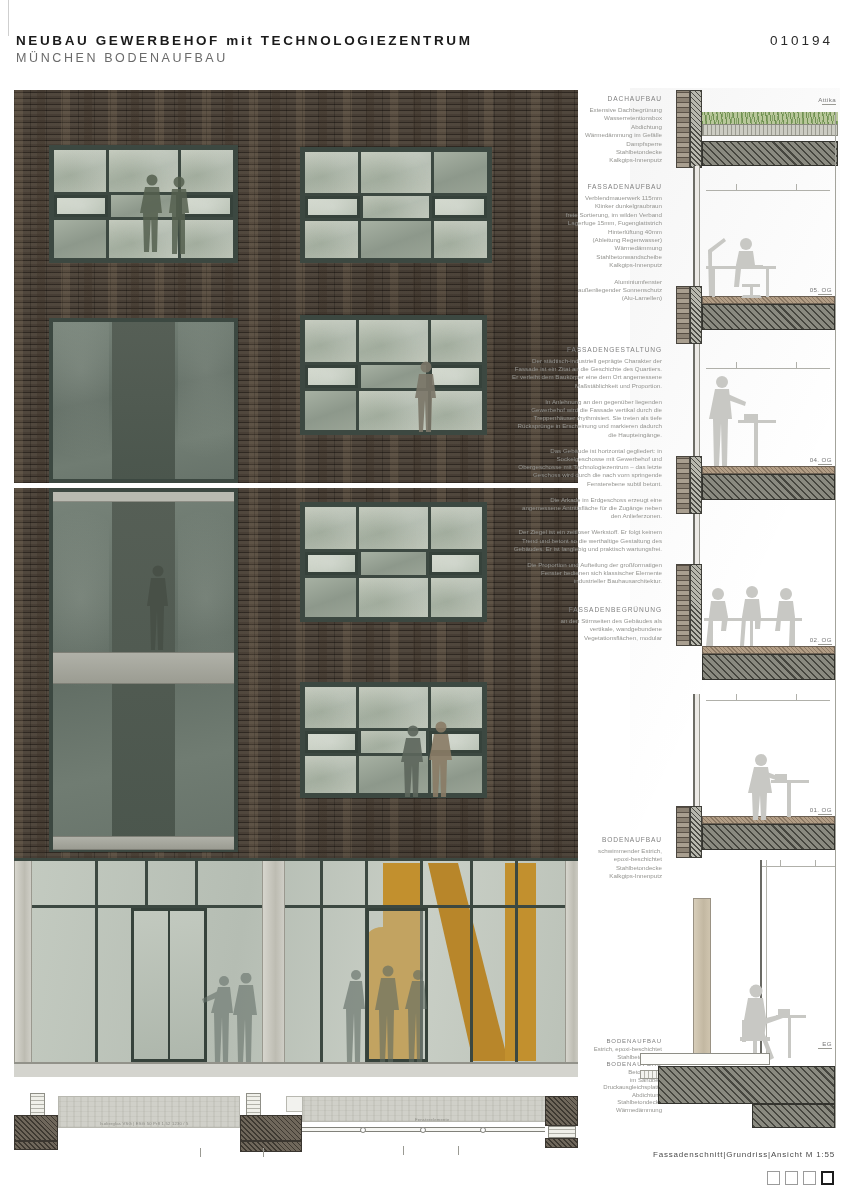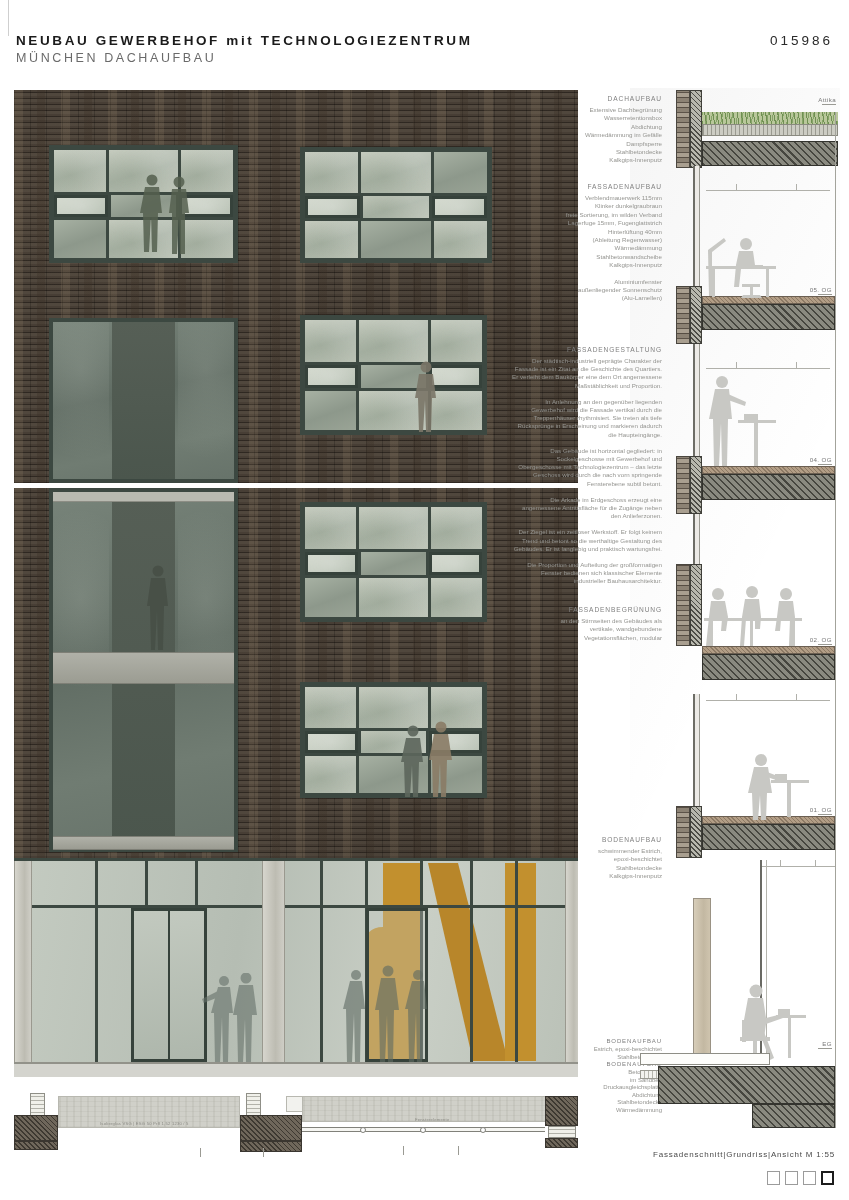--- a/index.html
+++ b/index.html
@@ -127,22 +127,22 @@
   .figure{position:absolute;}
 </style>
 </head>
 <body>
 
 <div class="board">
 
   <div class="page-edge"></div>
 
   <div class="hdr-title">NEUBAU GEWERBEHOF mit TECHNOLOGIEZENTRUM</div>
-  <div class="hdr-sub">MÜNCHEN DACHAUFBAU</div>
-  <div class="hdr-num">015986</div>
+  <div class="hdr-sub">MÜNCHEN BODENAUFBAU</div>
+  <div class="hdr-num">010194</div>
 
   <div class="wash"></div>
 
   <div class="abs brick" style="left:14px;top:90px;width:564px;height:393px;">
 
     <div class="win" style="left:35px;top:55px;width:189px;height:118px;">
       <div class="wrow t">
           <div class="pane"></div>
           <div class="pane w2"></div>
           <div class="pane"></div>

